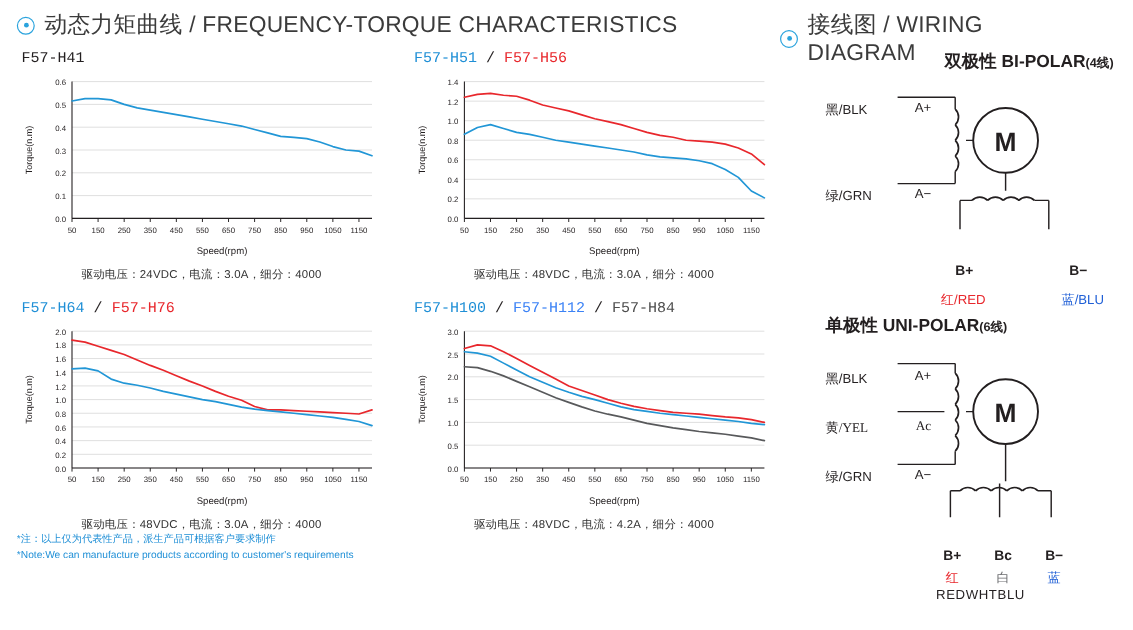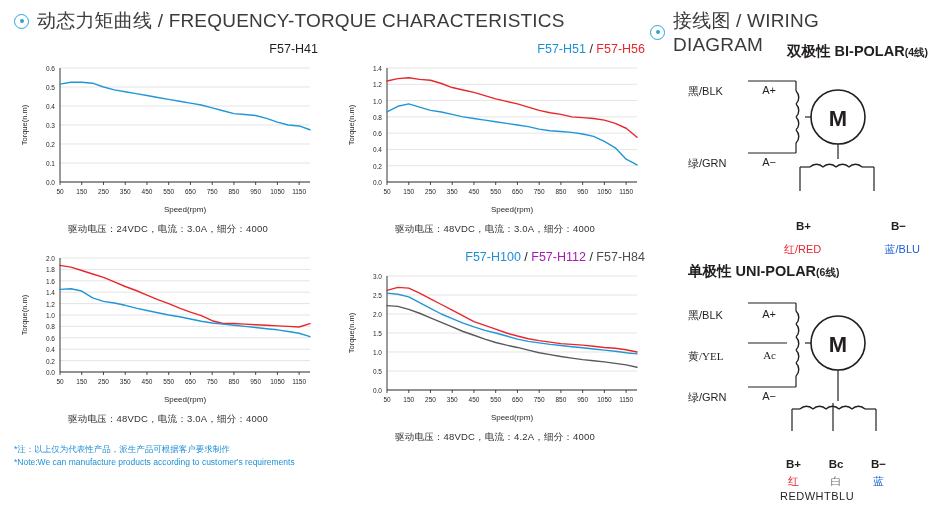--- a/index.html
+++ b/index.html
@@ -21,21 +21,21 @@
     background:#2aa3dd;border-radius:50%;transform:translate(-50%,-50%);
   }
   .sec-head .txt{font-size:19px;color:#3b3b3b;font-weight:400;letter-spacing:.2px;}
 
   #head-left{position:absolute;left:14px;top:8px;}
   #head-right{position:absolute;left:650px;top:8px;}
 
   
   .chart-block{position:absolute;}
   .chart-title{
-    text-align:right;font-size:12.5px;margin-bottom:4px;color:#231f20;
+    text-align:left;font-size:12.5px;margin-bottom:4px;color:#231f20;font-family:Liberation Mono, monospace;
   }
   .plot-wrap{position:relative;}
   .chart-note{
     text-align:center;font-size:9.5px;color:#333;margin-top:3px;letter-spacing:.2px;
   }
   svg{display:block;}
   text{font-family:"Liberation Sans",sans-serif;}
 
   
   .wd-title{font-size:14.5px;font-weight:bold;color:#231f20;}
@@ -163,20 +163,21 @@
           <text x="167" y="152" text-anchor="middle" font-size="8" fill="#231f20">Speed(rpm)</text>
           <text x="9" y="65" text-anchor="middle" font-size="7.5" fill="#231f20" transform="rotate(-90 9 65)">Torque(n.m)</text>
           <polyline points="42.00,21.03 52.87,18.59 63.74,17.77 74.61,19.40 85.48,20.21 96.35,23.47 107.22,27.54 118.09,29.99 128.96,32.43 139.83,35.69 150.70,38.94 161.57,41.39 172.43,43.83 183.30,47.09 194.17,50.34 205.04,52.79 215.91,54.41 226.78,56.86 237.65,57.67 248.52,58.49 259.39,60.11 270.26,63.37 281.13,68.26 292.00,77.21" fill="none" stroke="#e8272c" stroke-width="1.4" stroke-linejoin="round" stroke-linecap="round"></polyline>
           <polyline points="42.00,51.97 52.87,46.27 63.74,43.83 74.61,47.09 85.48,50.34 96.35,51.97 107.22,54.41 118.09,56.86 128.96,58.49 139.83,60.11 150.70,61.74 161.57,63.37 172.43,65.00 183.30,66.63 194.17,69.07 205.04,70.70 215.91,71.51 226.78,72.33 237.65,73.96 248.52,76.40 259.39,81.29 270.26,87.80 281.13,99.20 292.00,104.90" fill="none" stroke="#2196d6" stroke-width="1.4" stroke-linejoin="round" stroke-linecap="round"></polyline>
         </svg>
       </div>
     <div class="chart-note">驱动电压：48VDC，电流：3.0A，细分：4000</div>
   </div>
 
   <div class="chart-block" id="block-2" style="left:18px;top:250px;width:300px;">
+    <div class="chart-title" id="title-2"><span style="color: rgb(31, 143, 214);">F57-H64</span><span style="color: rgb(35, 31, 32);"> / </span><span style="color: rgb(232, 39, 44);">F57-H76</span></div>
     <div class="plot-wrap">
         <svg id="svg-2" width="300" height="160">
           <line x1="42" y1="122" x2="292" y2="122" stroke="#d9d9d9" stroke-width="0.7"></line>
           <text x="37" y="125" text-anchor="end" font-size="6.5" fill="#231f20">0.0</text>
           <line x1="42" y1="110.6" x2="292" y2="110.6" stroke="#d9d9d9" stroke-width="0.7"></line>
           <text x="37" y="113.6" text-anchor="end" font-size="6.5" fill="#231f20">0.2</text>
           <line x1="42" y1="99.2" x2="292" y2="99.2" stroke="#d9d9d9" stroke-width="0.7"></line>
           <text x="37" y="102.2" text-anchor="end" font-size="6.5" fill="#231f20">0.4</text>
           <line x1="42" y1="87.80000000000001" x2="292" y2="87.80000000000001" stroke="#d9d9d9" stroke-width="0.7"></line>
           <text x="37" y="90.80000000000001" text-anchor="end" font-size="6.5" fill="#231f20">0.6</text>
@@ -223,21 +224,21 @@
           <text x="167" y="152" text-anchor="middle" font-size="8" fill="#231f20">Speed(rpm)</text>
           <text x="9" y="65" text-anchor="middle" font-size="7.5" fill="#231f20" transform="rotate(-90 9 65)">Torque(n.m)</text>
           <polyline points="42.00,15.41 52.87,17.12 63.74,20.54 74.61,23.96 85.48,27.38 96.35,31.94 107.22,36.50 118.09,40.49 128.96,45.05 139.83,49.61 150.70,53.60 161.57,58.16 172.43,62.15 183.30,65.57 194.17,70.70 205.04,73.55 215.91,73.55 226.78,74.12 237.65,74.69 248.52,75.26 259.39,75.83 270.26,76.40 281.13,76.97 292.00,73.55" fill="none" stroke="#e8272c" stroke-width="1.4" stroke-linejoin="round" stroke-linecap="round"></polyline>
           <polyline points="42.00,39.35 52.87,38.78 63.74,41.06 74.61,47.90 85.48,51.32 96.35,53.03 107.22,55.31 118.09,58.16 128.96,60.44 139.83,62.72 150.70,65.00 161.57,66.71 172.43,68.99 183.30,71.27 194.17,72.98 205.04,74.12 215.91,75.26 226.78,76.40 237.65,77.54 248.52,78.68 259.39,79.82 270.26,81.53 281.13,83.24 292.00,86.66" fill="none" stroke="#2196d6" stroke-width="1.4" stroke-linejoin="round" stroke-linecap="round"></polyline>
         </svg>
       </div>
     <div class="chart-note">驱动电压：48VDC，电流：3.0A，细分：4000</div>
   </div>
 
   <div class="chart-block" id="block-3" style="left:345px;top:250px;width:300px;">
-    <div class="chart-title" id="title-3"><span style="color: rgb(31, 143, 214);">F57-H100</span><span style="color: rgb(35, 31, 32);"> / </span><span style="color: #a21caf;">F57-H112</span><span style="color: rgb(35, 31, 32);"> / </span><span style="color: rgb(77, 77, 77);">F57-H84</span></div>
+    <div class="chart-title" id="title-3"><span style="color: rgb(31, 143, 214);">F57-H100</span><span style="color: rgb(35, 31, 32);"> / </span><span style="color: #3b82f6;">F57-H112</span><span style="color: rgb(35, 31, 32);"> / </span><span style="color: rgb(77, 77, 77);">F57-H84</span></div>
     <div class="plot-wrap">
         <svg id="svg-3" width="300" height="160">
           <line x1="42" y1="122" x2="292" y2="122" stroke="#d9d9d9" stroke-width="0.7"></line>
           <text x="37" y="125" text-anchor="end" font-size="6.5" fill="#231f20">0.0</text>
           <line x1="42" y1="103" x2="292" y2="103" stroke="#d9d9d9" stroke-width="0.7"></line>
           <text x="37" y="106" text-anchor="end" font-size="6.5" fill="#231f20">0.5</text>
           <line x1="42" y1="84" x2="292" y2="84" stroke="#d9d9d9" stroke-width="0.7"></line>
           <text x="37" y="87" text-anchor="end" font-size="6.5" fill="#231f20">1.0</text>
           <line x1="42" y1="65" x2="292" y2="65" stroke="#d9d9d9" stroke-width="0.7"></line>
           <text x="37" y="68" text-anchor="end" font-size="6.5" fill="#231f20">1.5</text>

